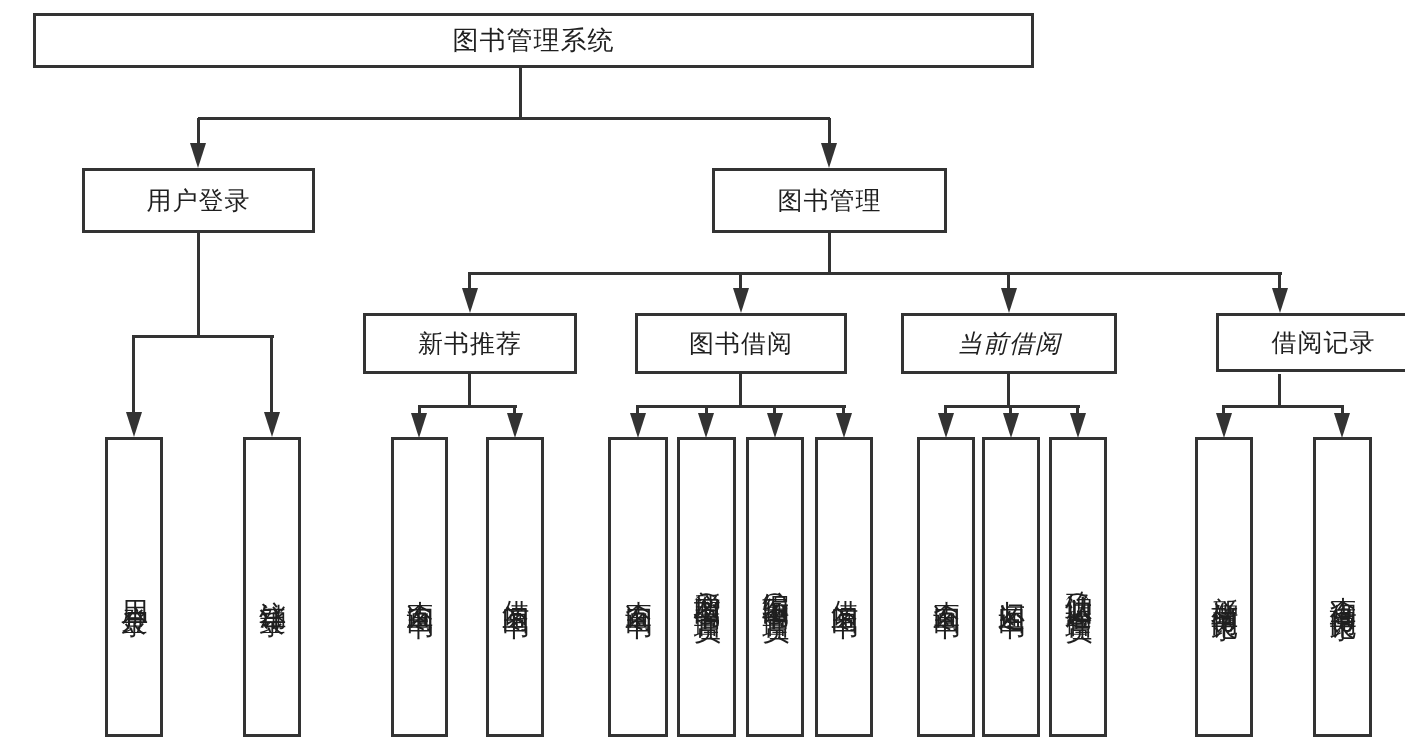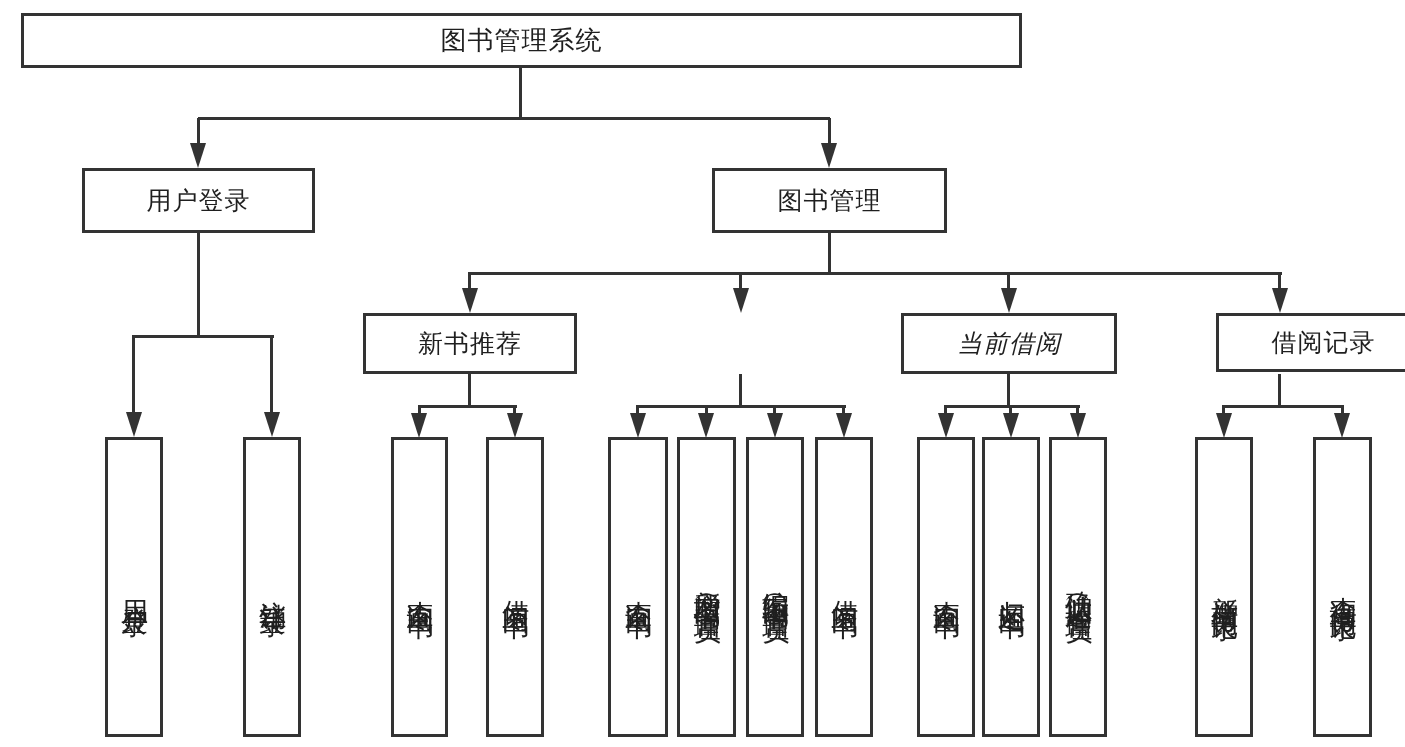--- a/index.html
+++ b/index.html
@@ -57,33 +57,36 @@
     opacity:.85;
     white-space:nowrap;
     z-index:5;
   }
 </style>
 </head>
 <body>
 
 <div class="canvas">
 
-  <div class="box" style="left:21px;top:13px;width:1001px;height:55px;align-items:center;">
+  <div class="box" style="left:33px;top:13px;width:1001px;height:55px;align-items:center;">
     <span class="hlabel root-label">图书管理系统</span>
   </div>
 
   <div class="box" style="left:82px;top:168px;width:233px;height:65px;">
     <span class="hlabel">用户登录</span>
   </div>
   <div class="box" style="left:363px;top:313px;width:214px;height:61px;">
     <span class="hlabel">新书推荐</span>
   </div>
 
   <div class="box" style="left:712px;top:168px;width:235px;height:65px;">
     <span class="hlabel">图书管理</span>
+  </div>
+  <div class="box" style="left:635px;top:313px;width:212px;height:61px;">
+    <span class="hlabel">图书借阅</span>
   </div>
   <div class="box" style="left:901px;top:313px;width:216px;height:61px;font-style:italic;">
     <span class="hlabel">当前借阅</span>
   </div>
   <div class="box" style="left:1172px;top:313px;width:215px;height:59px;margin-left:44px;">
     <span class="hlabel">借阅记录</span>
   </div>
 
   <div class="box" style="left:105px;top:437px;width:58px;height:300px;">
     <span class="vtext">用户登录</span>

